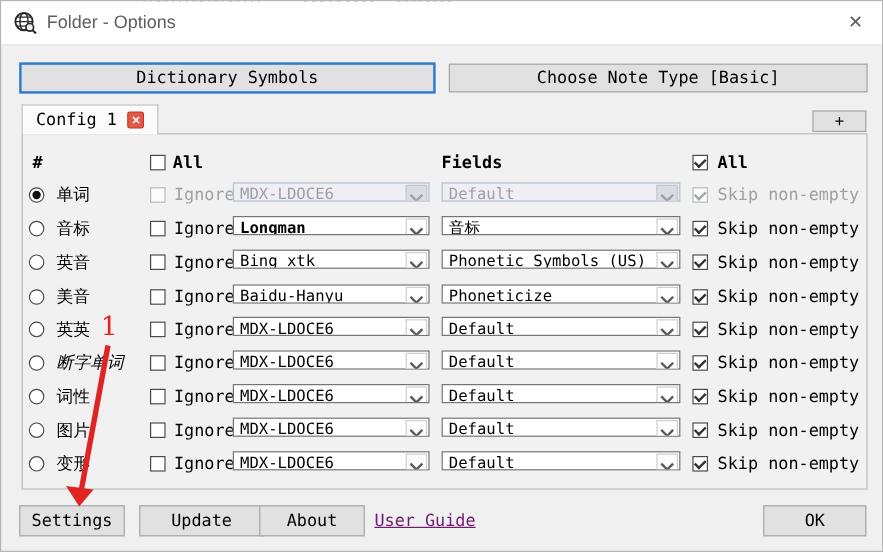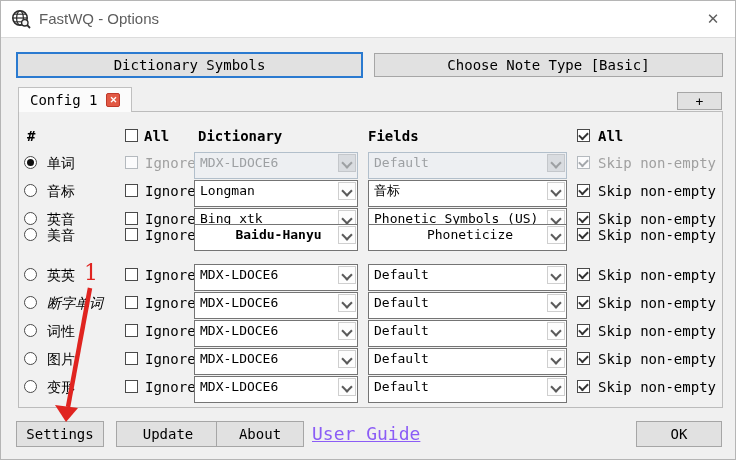--- a/index.html
+++ b/index.html
@@ -41,36 +41,36 @@
   
   .checkbox{position:absolute;width:13px;height:13px;background:#fff;border:1px solid #4a4a4a;box-sizing:border-box;}
   .checkbox.checked::after{content:"";position:absolute;left:1px;top:2px;width:7px;height:4px;
     border-left:2px solid #333;border-bottom:2px solid #333;transform:rotate(-45deg);}
   .checkbox.dim{border-color:#b4b9be;background:#fbfbfc;}
   .checkbox.dim.checked::after{border-color:#a3a7ab;}
   .radio{position:absolute;width:13px;height:13px;border:1px solid #4a4a4a;border-radius:50%;background:#fff;box-sizing:border-box;}
   .radio.selected::after{content:"";position:absolute;left:2px;top:2px;width:7px;height:7px;border-radius:50%;background:#101010;}
   .lbl{position:absolute;font-size:14px;height:28px;line-height:28px;}
   .dimtext{color:#a0a0a0;}
-  .combo{position:absolute;height:27px;background:#fff;border:1px solid #747474;box-sizing:border-box;
+  .combo{position:absolute;height:16px;background:#fff;border:1px solid #747474;box-sizing:border-box;
     font-size:13px;line-height:20px;padding-left:5px;white-space:nowrap;overflow:hidden;}
   .combo .chev{position:absolute;right:1px;top:1px;width:18px;height:18px;border:1px solid #cfcfcf;box-sizing:border-box;background:#fdfdfd;}
   .combo .chev::after{content:"";position:absolute;left:4px;top:4px;width:6px;height:6px;
     border-right:2px solid #5a5a5a;border-bottom:2px solid #5a5a5a;transform:rotate(45deg);}
   .combo.disabled{background:#edeff2;border-color:#b2bfcb;color:#9da0a3;}
   .combo.disabled .chev{background:#d9dce0;border-color:#c4c7cb;}
   .combo.disabled .chev::after{border-color:#9da0a3;}
   .row{position:absolute;left:0;width:736px;height:28px;}
   
   .btn-settings{left:15px;top:420px;width:88px;height:26px;}
   .btn-update{left:115px;top:420px;width:104px;height:26px;}
   .btn-about{left:215px;top:420px;width:88px;height:26px;}
   .btn-ok{left:635px;top:420px;width:86px;height:26px;}
   .user-guide{position:absolute;left:311px;top:420px;height:26px;line-height:26px;
-    color:#8b5cf6;text-decoration:underline;font-size:18px;cursor:pointer;}
+    color:#701a75;text-decoration:underline;font-size:14px;cursor:pointer;}
   
   .step-num{position:absolute;left:83px;top:261px;color:#e02420;font-size:22px;line-height:22px;
     font-family:"DejaVu Serif","Liberation Serif",serif;z-index:5;}
   .arrow-svg{position:absolute;left:0;top:0;width:736px;height:460px;pointer-events:none;z-index:10;}
 </style>
 </head>
 <body>
 
 <div class="window">
 
@@ -81,82 +81,81 @@
   <div class="titlebar">
     <svg class="app-icon" viewBox="0 0 20 20">
       <circle cx="9" cy="9" r="7.2" fill="none" stroke="#2b2b2b" stroke-width="1.6"></circle>
       <ellipse cx="9" cy="9" rx="3.4" ry="7.2" fill="none" stroke="#2b2b2b" stroke-width="1.2"></ellipse>
       <line x1="2" y1="9" x2="16" y2="9" stroke="#2b2b2b" stroke-width="1.2"></line>
       <line x1="3.2" y1="5.2" x2="14.8" y2="5.2" stroke="#2b2b2b" stroke-width="1.1"></line>
       <line x1="3.2" y1="12.8" x2="14.8" y2="12.8" stroke="#2b2b2b" stroke-width="1.1"></line>
       <circle cx="13.8" cy="13.8" r="3.2" fill="#f5f5f5" stroke="#2b2b2b" stroke-width="1.4"></circle>
       <line x1="16.2" y1="16.2" x2="19" y2="19" stroke="#2b2b2b" stroke-width="1.8"></line>
     </svg>
-    <span class="title">FastWQ - Options</span>
+    <span class="title">Folder - Options</span>
     <span class="close-btn">✕</span>
   </div>
 
   <div class="btn btn-dict">Dictionary Symbols</div>
   <div class="btn btn-note">Choose Note Type [Basic]</div>
 
   <div class="tab">
     <span>Config 1</span>
     <span class="tab-close">✕</span>
   </div>
   <div class="btn plus-btn">+</div>
 
   <div class="pane"></div>
 
   <div class="hdr" style="left:26px;top:126px;">#</div>
   <div class="checkbox" style="left:124px;top:128px;"></div>
   <div class="hdr" style="left:143px;top:126px;">All</div>
-  <div class="hdr" style="left:197px;top:126px;">Dictionary</div>
   <div class="hdr" style="left:367px;top:126px;">Fields</div>
   <div class="checkbox checked" style="left:576px;top:128px;"></div>
   <div class="hdr" style="left:597px;top:126px;">All</div>
 
   <div class="row" style="top:148px;">
     <span class="radio selected" style="left:23px;top:7px;"></span>
     <span class="lbl" style="left:46px;">单词</span>
     <span class="checkbox dim" style="left:124px;top:7px;"></span>
     <span class="lbl dimtext" style="left:144px;">Ignore</span>
     <span class="combo disabled" style="left:193px;top:3px;width:164px;"><span>MDX-LDOCE6</span><span class="chev"></span></span>
     <span class="combo disabled" style="left:367px;top:3px;width:199px;"><span>Default</span><span class="chev"></span></span>
     <span class="checkbox dim checked" style="left:576px;top:7px;"></span>
     <span class="lbl dimtext" style="left:597px;">Skip non-empty</span>
   </div>
 
   <div class="row" style="top:176px;">
     <span class="radio" style="left:23px;top:7px;"></span>
     <span class="lbl" style="left:46px;">音标</span>
     <span class="checkbox" style="left:124px;top:7px;"></span>
     <span class="lbl" style="left:144px;">Ignore</span>
-    <span class="combo" style="left:193px;top:3px;width:164px;"><span>Longman</span><span class="chev"></span></span>
+    <span class="combo" style="left:193px;top:3px;width:164px;font-weight:bold;"><span>Longman</span><span class="chev"></span></span>
     <span class="combo" style="left:367px;top:3px;width:199px;"><span>音标</span><span class="chev"></span></span>
     <span class="checkbox checked" style="left:576px;top:7px;"></span>
     <span class="lbl" style="left:597px;">Skip non-empty</span>
   </div>
 
   <div class="row" style="top:204px;">
     <span class="radio" style="left:23px;top:7px;"></span>
     <span class="lbl" style="left:46px;">英音</span>
     <span class="checkbox" style="left:124px;top:7px;"></span>
     <span class="lbl" style="left:144px;">Ignore</span>
     <span class="combo" style="left:193px;top:3px;width:164px;"><span>Bing xtk</span><span class="chev"></span></span>
     <span class="combo" style="left:367px;top:3px;width:199px;"><span>Phonetic Symbols (US)</span><span class="chev"></span></span>
     <span class="checkbox checked" style="left:576px;top:7px;"></span>
     <span class="lbl" style="left:597px;">Skip non-empty</span>
   </div>
 
-  <div class="row" style="top:220px;text-align:center;">
+  <div class="row" style="top:233px;">
     <span class="radio" style="left:23px;top:7px;"></span>
     <span class="lbl" style="left:46px;">美音</span>
     <span class="checkbox" style="left:124px;top:7px;"></span>
     <span class="lbl" style="left:144px;">Ignore</span>
-    <span class="combo" style="left:193px;top:3px;width:164px;font-weight:bold;"><span>Baidu-Hanyu</span><span class="chev"></span></span>
+    <span class="combo" style="left:193px;top:3px;width:164px;"><span>Baidu-Hanyu</span><span class="chev"></span></span>
     <span class="combo" style="left:367px;top:3px;width:199px;"><span>Phoneticize</span><span class="chev"></span></span>
     <span class="checkbox checked" style="left:576px;top:7px;"></span>
     <span class="lbl" style="left:597px;">Skip non-empty</span>
   </div>
 
   <div class="row" style="top:260px;">
     <span class="radio" style="left:23px;top:7px;"></span>
     <span class="lbl" style="left:46px;">英英</span>
     <span class="checkbox" style="left:124px;top:7px;"></span>
     <span class="lbl" style="left:144px;">Ignore</span>

